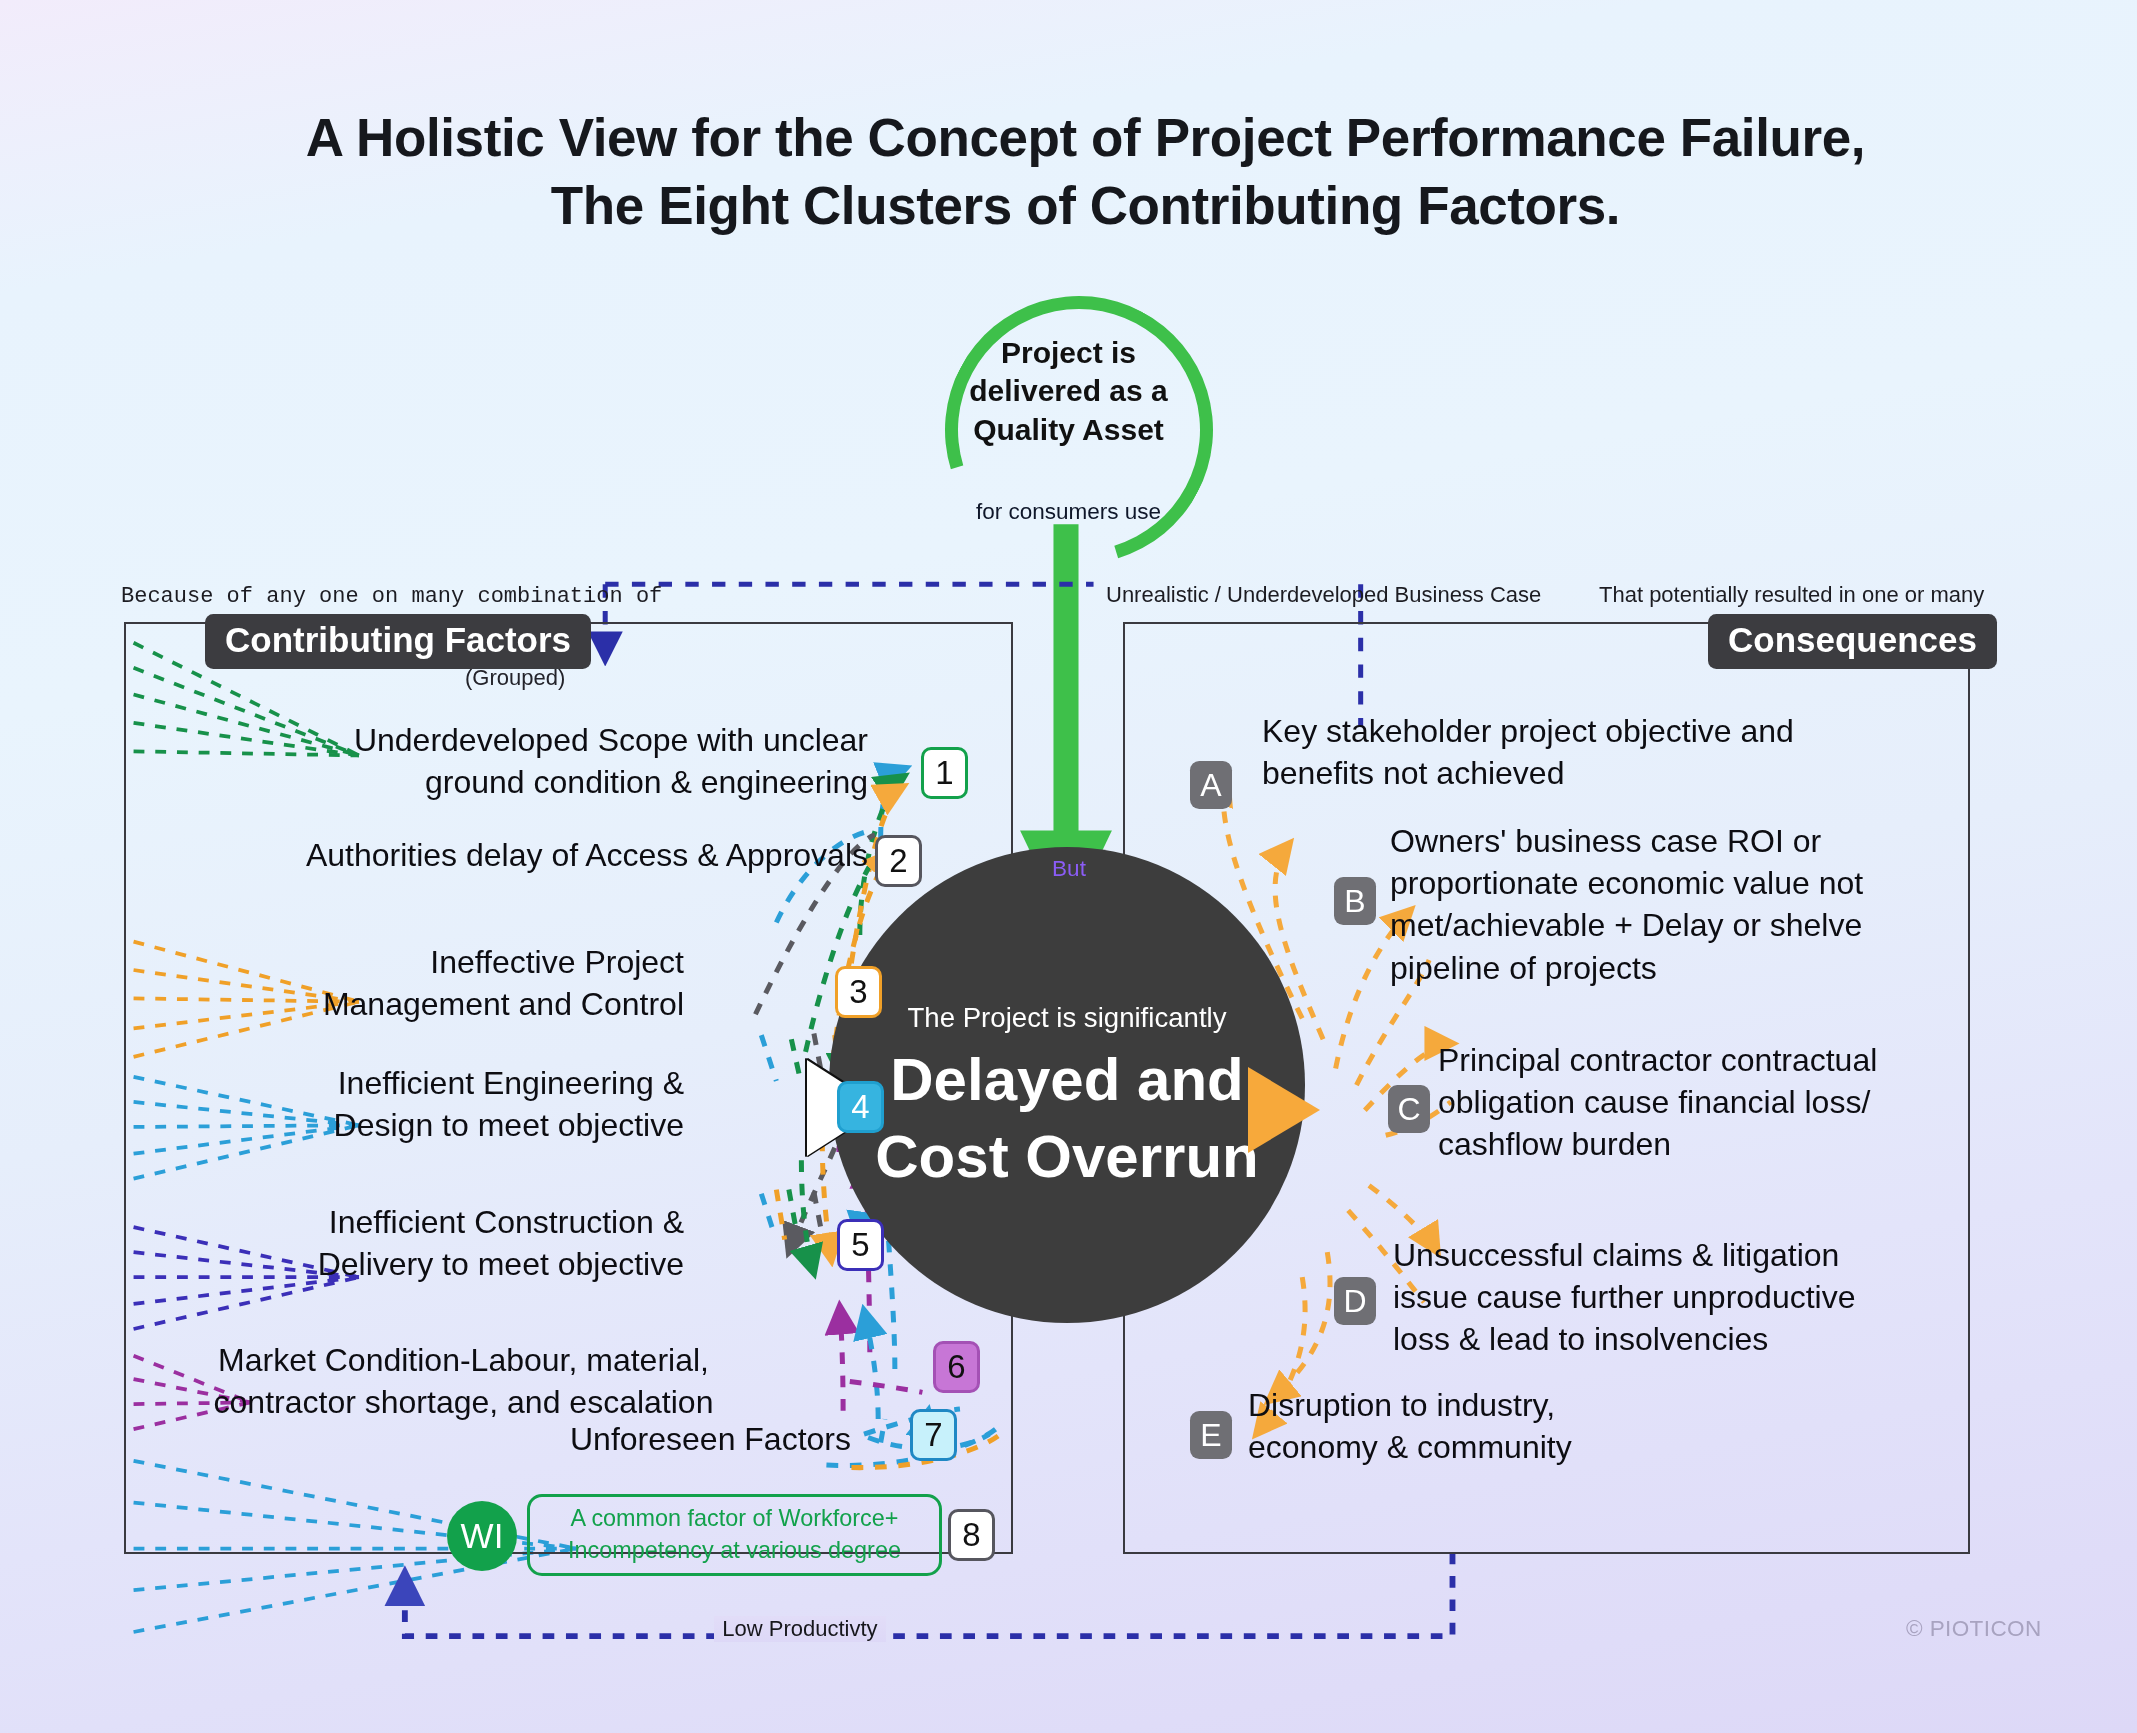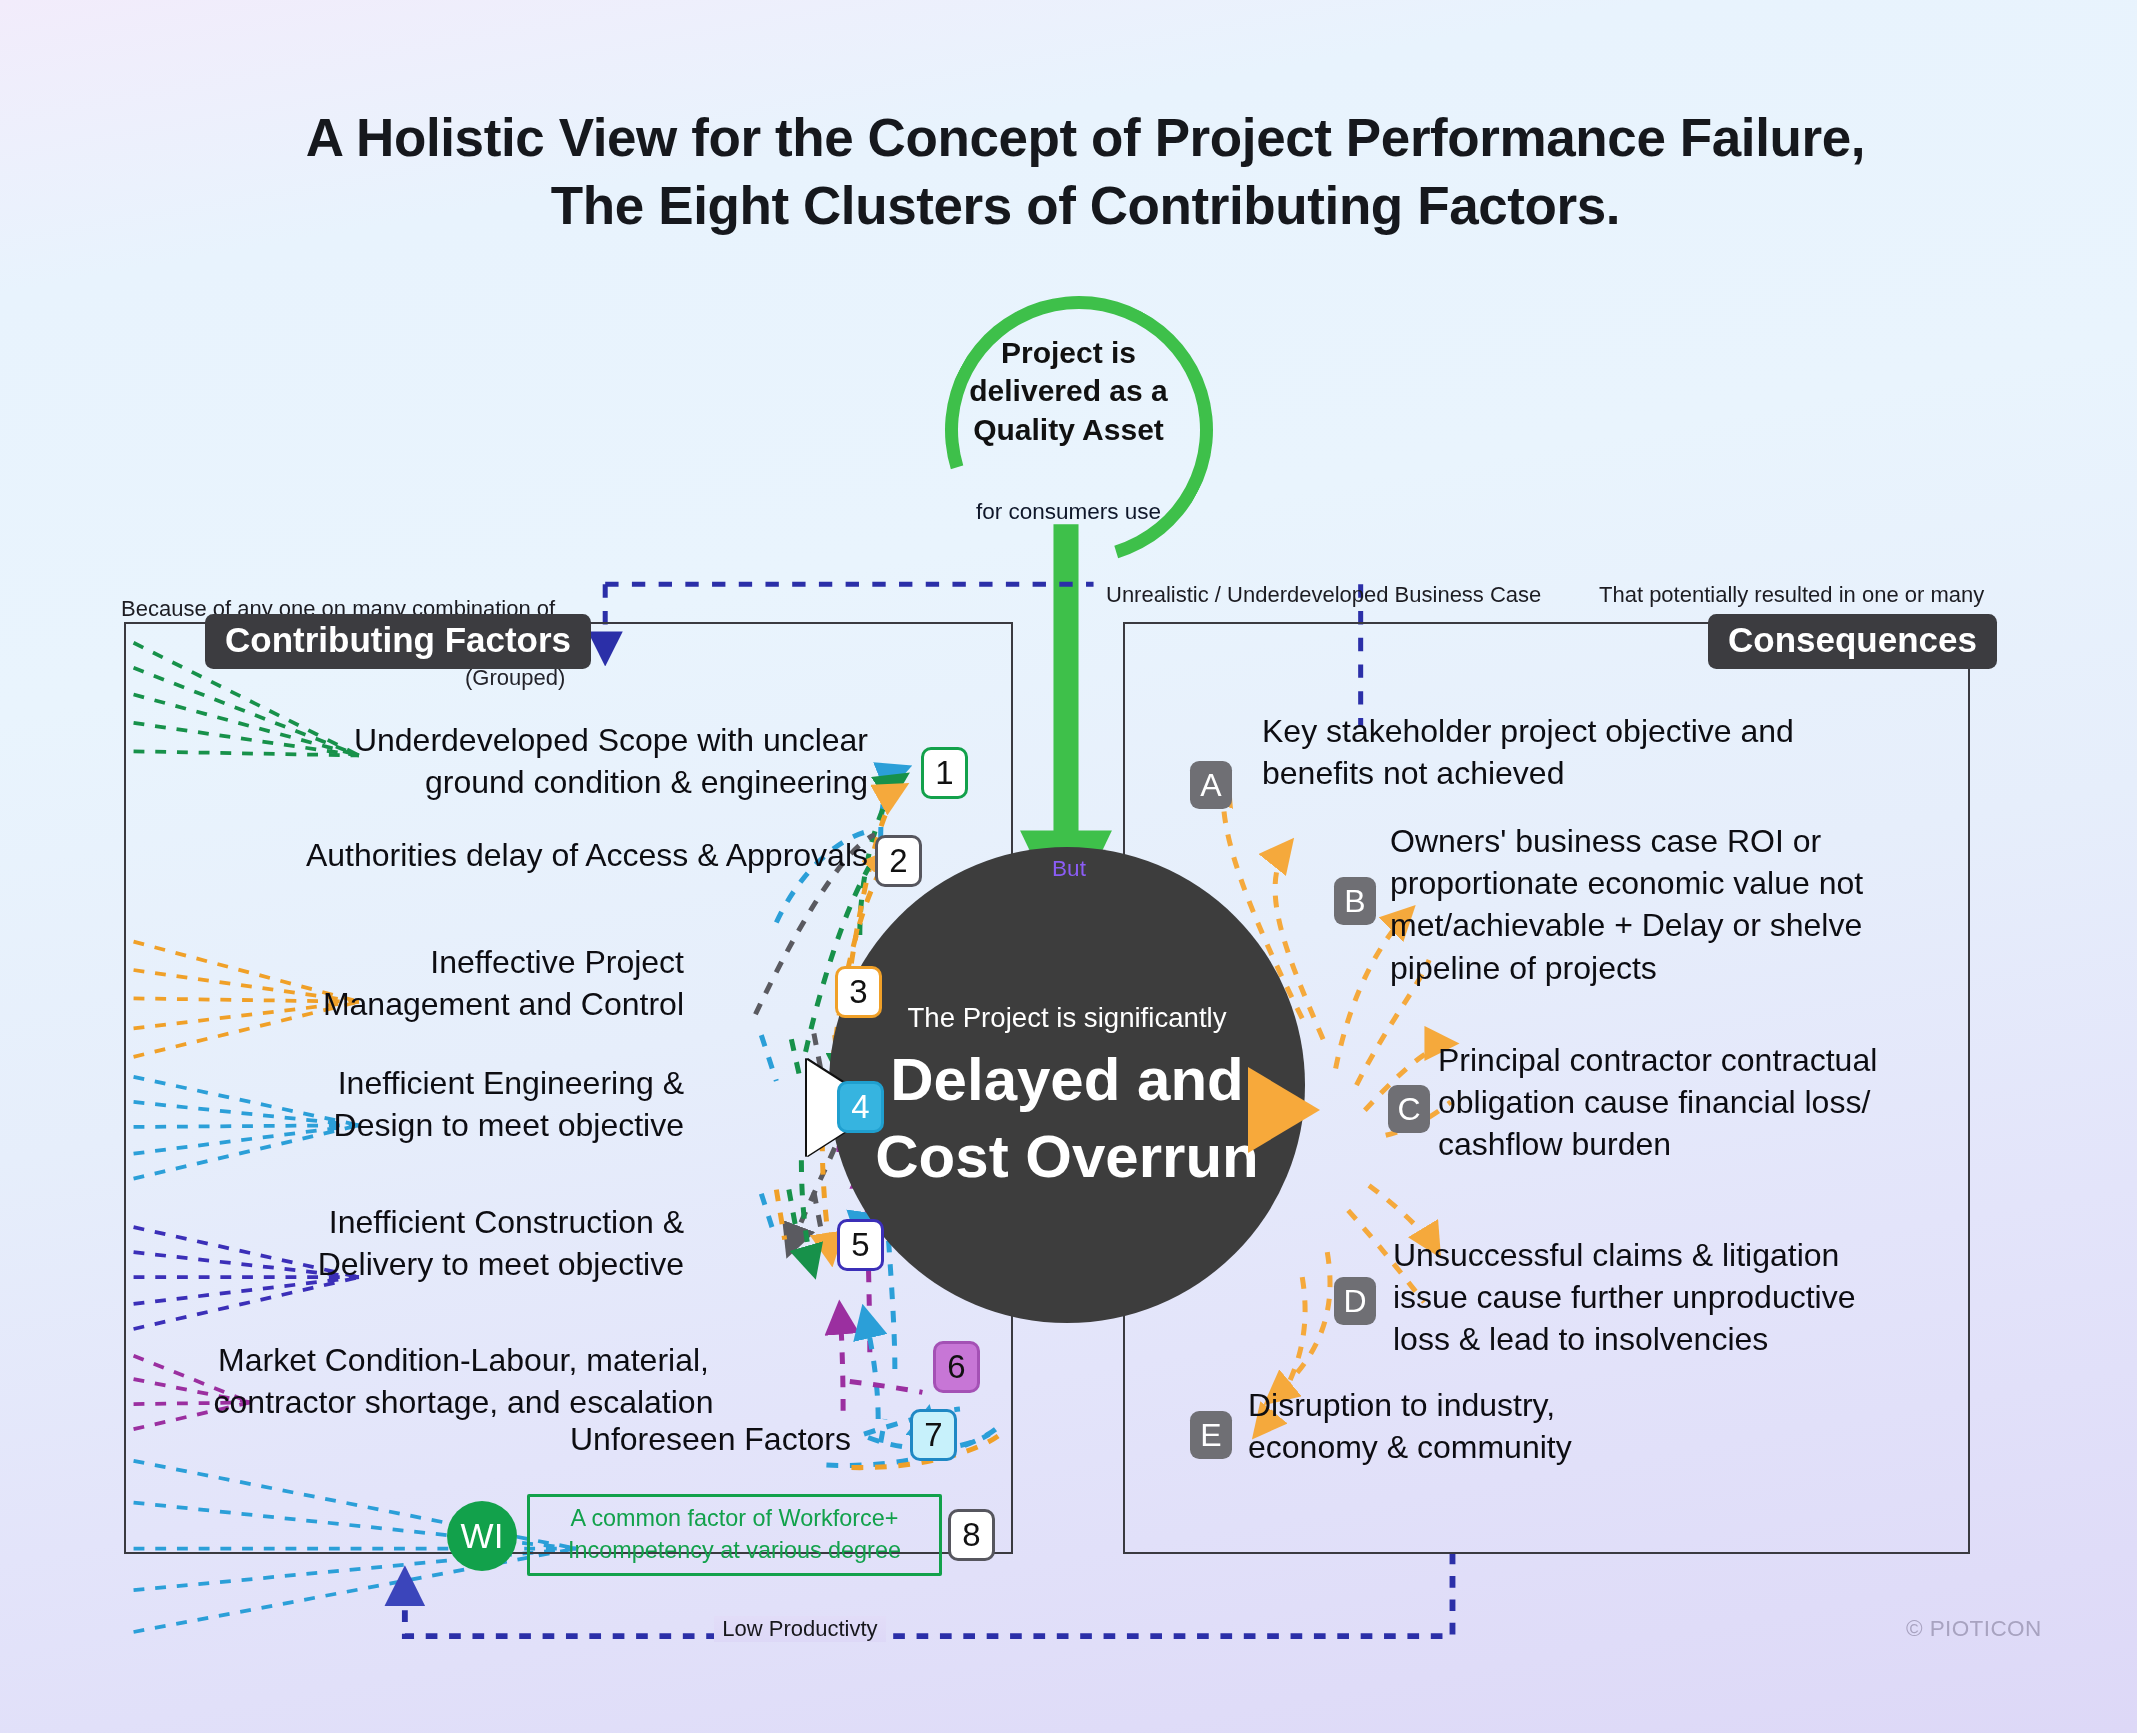--- a/index.html
+++ b/index.html
@@ -40,21 +40,21 @@
   .panel{position:absolute;border:2.5px solid #3a3a40;background:transparent;}
   #panel-left{left:124px;top:622px;width:885px;height:928px;}
   #panel-right{left:1123px;top:622px;width:843px;height:928px;}
   .panel-tag{
     position:absolute;background:#3c3c40;color:#fff;border-radius:8.3px;
     font-size:35px;font-weight:bold;padding:5.8px 20px 9.2px 20px;white-space:nowrap;
   }
   #tag-cf{left:205px;top:614px;}
   #tag-cons{left:1708px;top:614px;}
   .panel-note{position:absolute;font-size:22px;color:#1c1c22;white-space:nowrap;}
-  #note-left{left:121px;top:596px;}
+  #note-left{left:121px;top:584px;font-family:Liberation Mono, monospace;}
   #note-mid{left:1106px;top:582px;}
   #note-right{left:1599px;top:582px;}
   #grouped{position:absolute;left:465px;top:665px;font-size:22px;color:#23232a;}
 
   
   #hub{
     position:absolute;left:829px;top:847px;width:476px;height:476px;
     border-radius:50%;background:#3d3d3d;
   }
   #hub-lead{
@@ -101,21 +101,21 @@
   .badge.b8{border:3.3px solid #56565e;background:#fff;color:#111;}
 
   
   #wi-circle{
     position:absolute;left:447px;top:1501px;width:70px;height:70px;border-radius:50%;
     background:#12a14b;color:#fff;font-size:35px;
     display:flex;align-items:center;justify-content:center;
   }
   #wi-box{
     position:absolute;left:527px;top:1494px;width:415px;height:82px;
-    border:3.3px solid #12a14b;border-radius:2px;box-sizing:border-box;
+    border:3.3px solid #12a14b;border-radius:15px;box-sizing:border-box;
     display:flex;align-items:center;justify-content:center;
     color:#12a14b;font-size:23.4px;line-height:1.35;text-align:center;white-space:pre-line;
   }
 
   
   .cons{
     position:absolute;font-size:32px;color:#0d0d12;line-height:1.32;
     white-space:pre-line;
   }
   .cbadge{

